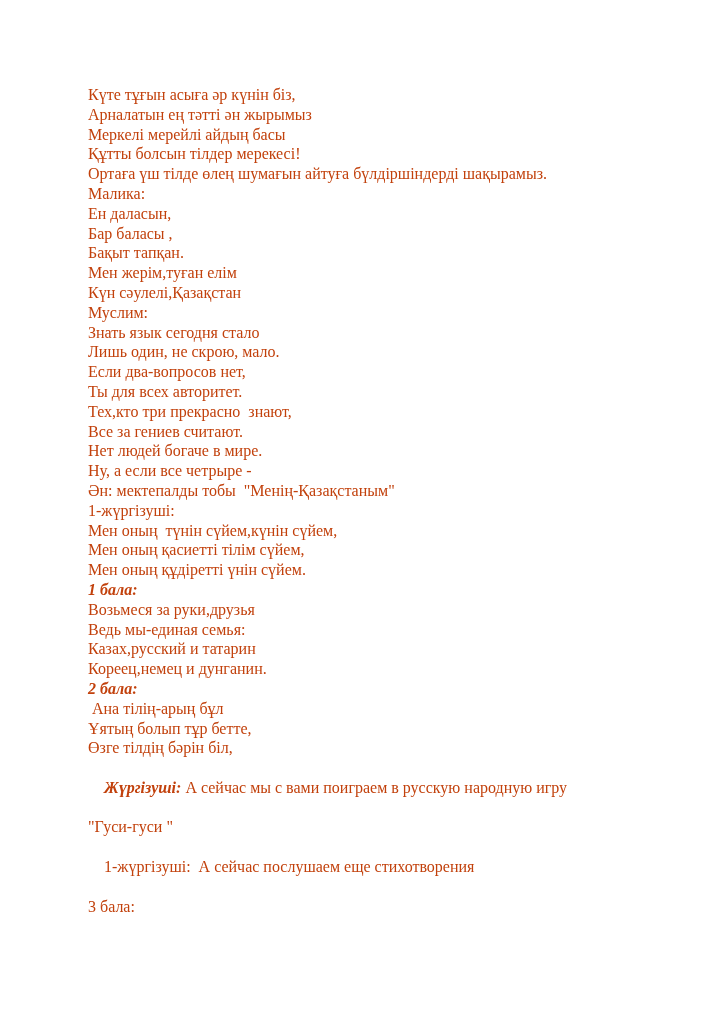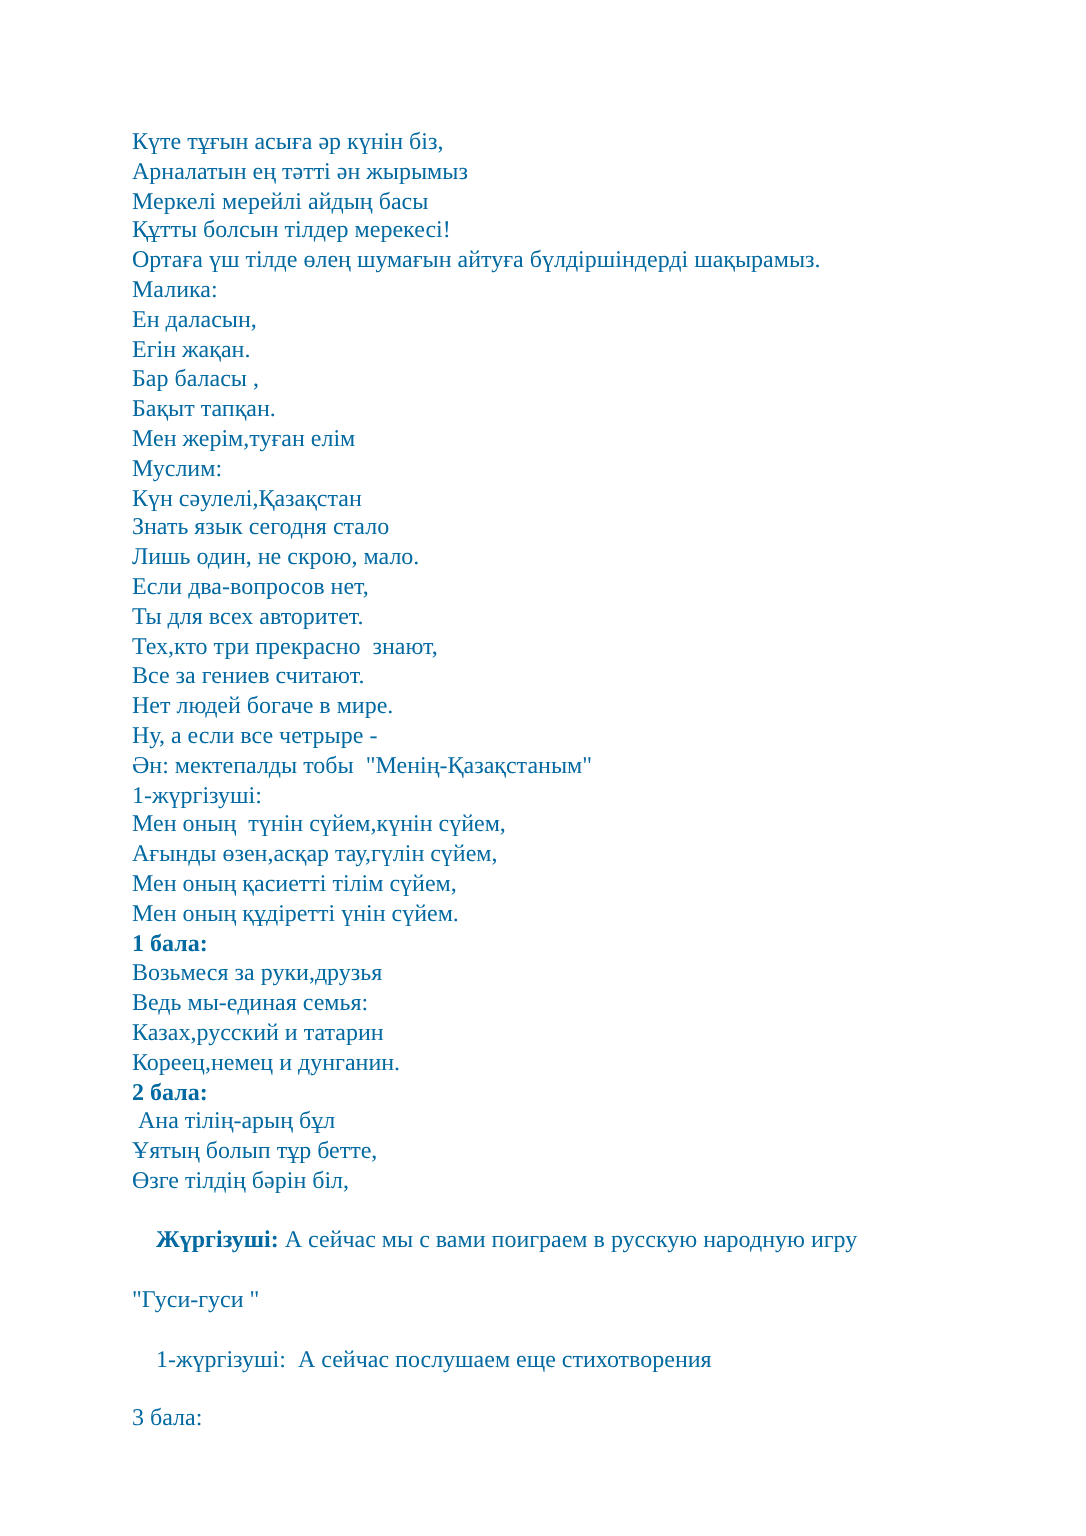--- a/index.html
+++ b/index.html
@@ -11,58 +11,56 @@
     position: relative;
     width: 724px;
     height: 1024px;
     background: #ffffff;
     overflow: hidden;
     box-sizing: border-box;
     padding: 85px 30px 0 88px;
     font-family: "Liberation Serif", "DejaVu Serif", serif;
     font-size: 16px;
     line-height: 19.8px;
-    color: #0369a1;
+    color: #c2410c;
   }
   .line {
     white-space: pre;           
     min-height: 19.8px;
   }
   .b  { font-weight: normal; }
-  .bi { font-weight: bold; }
+  .bi { font-weight: bold; font-style: italic; }
 </style>
 </head>
 <body>
 
 <div class="page">
   <div class="line">Күте тұғын асыға әр күнін біз,</div>
   <div class="line">Арналатын ең тәтті ән жырымыз</div>
   <div class="line">Меркелі мерейлі айдың басы</div>
   <div class="line">Құтты болсын тілдер мерекесі!</div>
   <div class="line">Ортаға үш тілде өлең шумағын айтуға бүлдіршіндерді шақырамыз.</div>
   <div class="line b">Малика:</div>
   <div class="line">Ен даласын,</div>
-  <div class="line">Егін жақан.</div>
   <div class="line">Бар баласы ,</div>
   <div class="line">Бақыт тапқан.</div>
   <div class="line">Мен жерім,туған елім</div>
+  <div class="line">Күн сәулелі,Қазақстан</div>
   <div class="line b">Муслим:</div>
-  <div class="line">Күн сәулелі,Қазақстан</div>
   <div class="line">Знать язык сегодня стало</div>
   <div class="line">Лишь один, не скрою, мало.</div>
   <div class="line">Если два-вопросов нет,</div>
   <div class="line">Ты для всех авторитет.</div>
   <div class="line">Тех,кто три прекрасно  знают,</div>
   <div class="line">Все за гениев считают.</div>
   <div class="line">Нет людей богаче в мире.</div>
   <div class="line">Ну, а если все четрыре -</div>
   <div class="line b">Ән: мектепалды тобы  "Менің-Қазақстаным"</div>
   <div class="line b">1-жүргізуші:</div>
   <div class="line">Мен оның  түнін сүйем,күнін сүйем,</div>
-  <div class="line">Ағынды өзен,асқар тау,гүлін сүйем,</div>
   <div class="line">Мен оның қасиетті тілім сүйем,</div>
   <div class="line">Мен оның құдіретті үнін сүйем.</div>
   <div class="line bi">1 бала:</div>
   <div class="line">Возьмеся за руки,друзья</div>
   <div class="line">Ведь мы-единая семья:</div>
   <div class="line">Казах,русский и татарин</div>
   <div class="line">Кореец,немец и дунганин.</div>
   <div class="line bi">2 бала:</div>
   <div class="line"> Ана тілің-арың бұл</div>
   <div class="line">Ұятың болып тұр бетте,</div>

